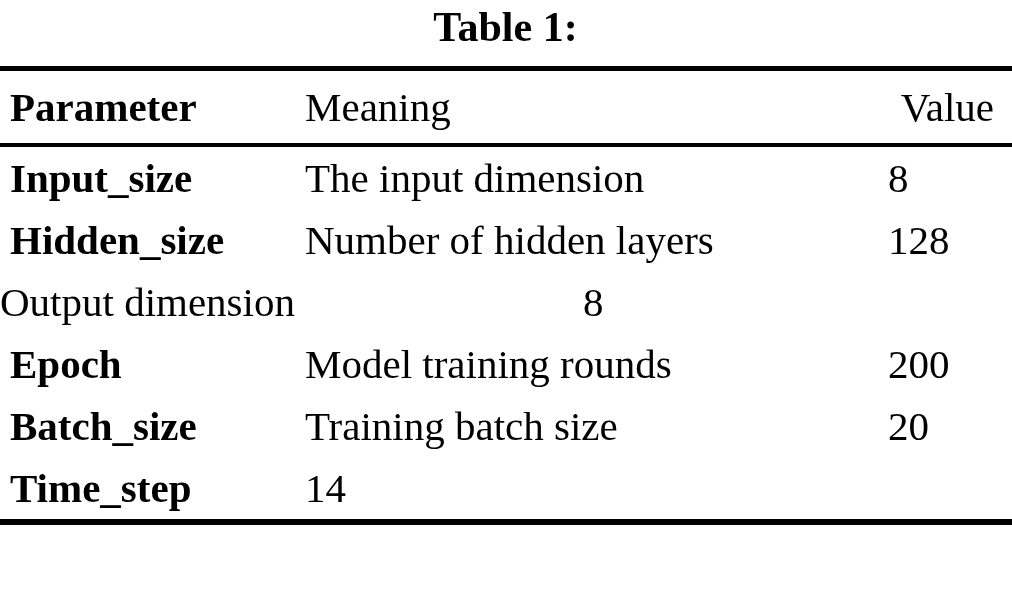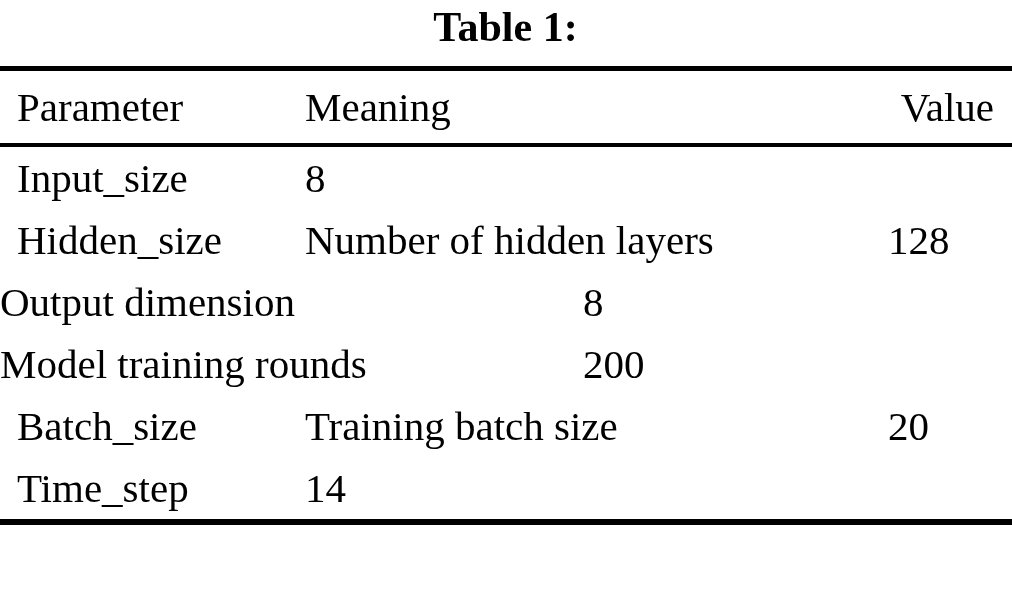--- a/index.html
+++ b/index.html
@@ -42,23 +42,24 @@
     height: 62px;
     font-size: 41px;
     line-height: 1;
   }
   .trow.header {
     height: 72px;
     border-bottom: 4px solid #000000;
   }
   .cell-param {
     width: 305px;
-    padding-left: 17px;
+    padding-left: 10px;
     box-sizing: border-box;
     white-space: nowrap;
+    font-weight: bold;
   }
   .cell-meaning {
     width: 583px;
     box-sizing: border-box;
     white-space: nowrap;
   }
   .cell-value {
     flex: 1;
     padding-right: 18px;
     box-sizing: border-box;
@@ -80,35 +81,37 @@
   <div class="tbl">
 
     <div class="trow header">
       <div class="cell-param">Parameter</div>
       <div class="cell-meaning">Meaning</div>
       <div class="cell-value">Value</div>
     </div>
 
     <div class="trow">
       <div class="cell-param">Input_size</div>
+      <div class="cell-meaning">The input dimension</div>
       <div class="cell-value">8</div>
     </div>
 
     <div class="trow">
       <div class="cell-param">Hidden_size</div>
       <div class="cell-meaning">Number of hidden layers</div>
       <div class="cell-value">128</div>
     </div>
 
     <div class="trow">
       <div class="cell-meaning">Output dimension</div>
       <div class="cell-value">8</div>
     </div>
 
     <div class="trow">
+      <div class="cell-param">Epoch</div>
       <div class="cell-meaning">Model training rounds</div>
       <div class="cell-value">200</div>
     </div>
 
     <div class="trow">
       <div class="cell-param">Batch_size</div>
       <div class="cell-meaning">Training batch size</div>
       <div class="cell-value">20</div>
     </div>
 

